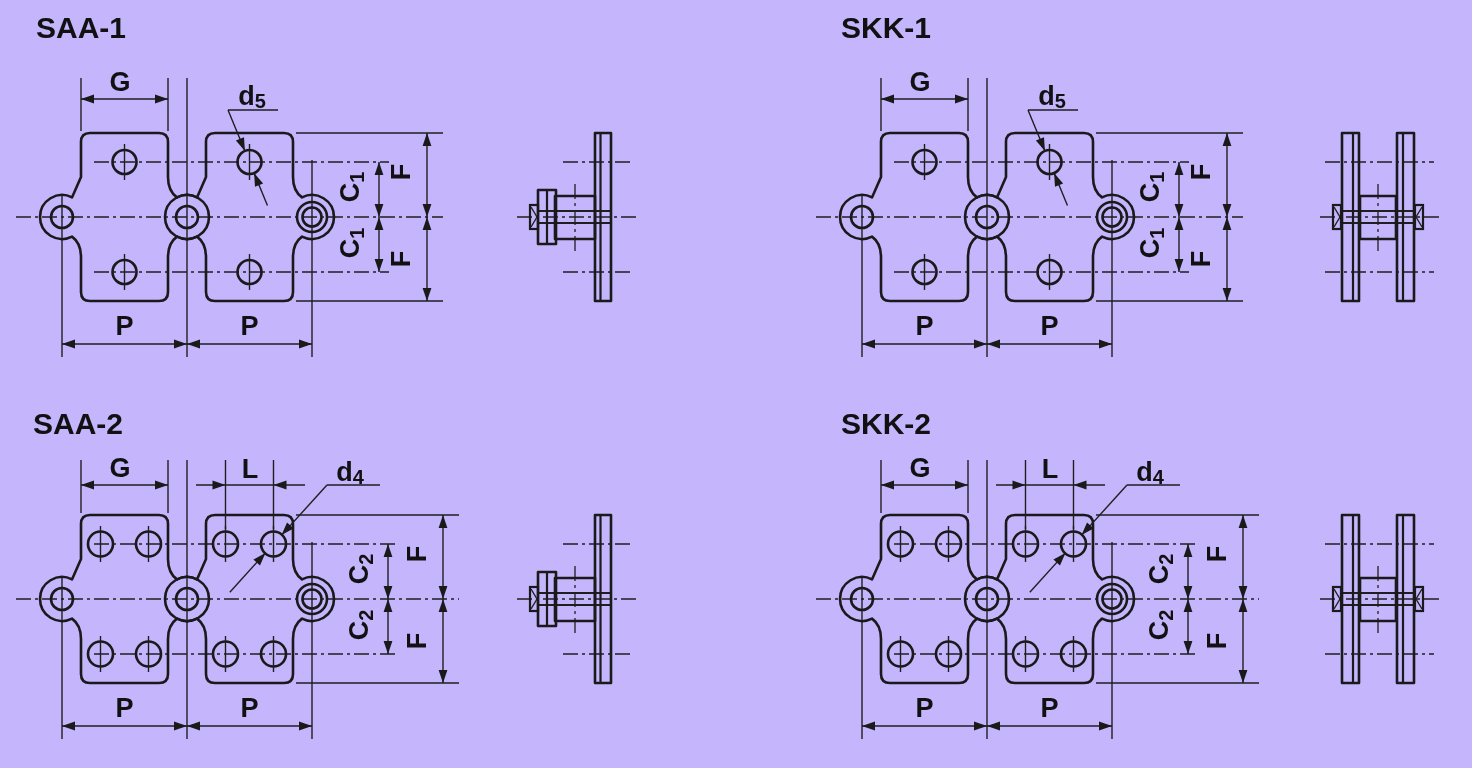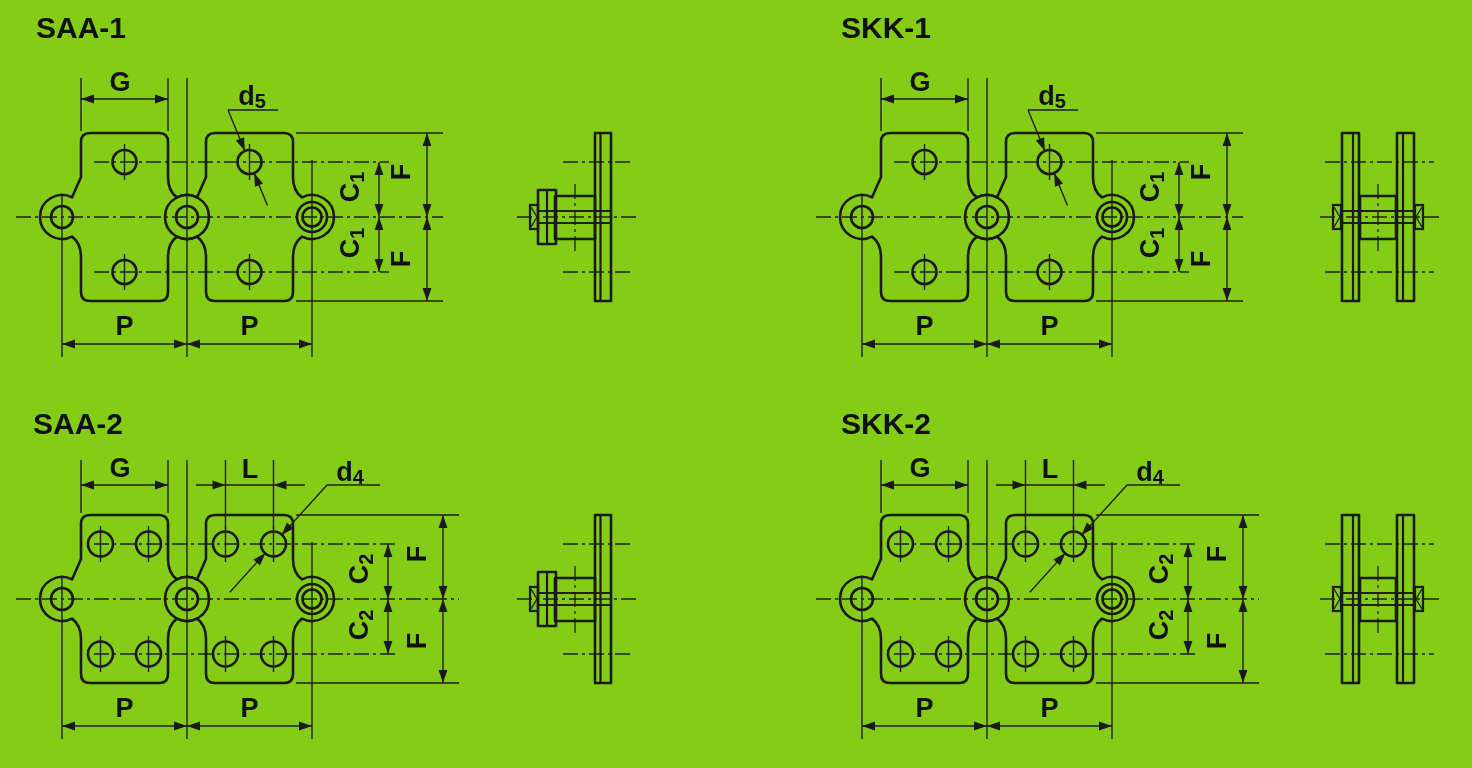--- a/index.html
+++ b/index.html
@@ -1,16 +1,16 @@
 <!DOCTYPE html>
 <html><head>
 <meta charset="utf-8">
 <style>
   html,body{margin:0;padding:0;background:#ffffff;}
-  #canvas{position:relative;width:1472px;height:768px;background:#84cc16;overflow:hidden;}
+  #canvas{position:relative;width:1472px;height:768px;background:#c4b5fd;overflow:hidden;}
   svg{position:absolute;left:0;top:0;}
   .thick{stroke:#1a1a1a;stroke-width:2.6;fill:none;stroke-linejoin:round;stroke-linecap:round;}
   .thick2{stroke:#1a1a1a;stroke-width:2.2;fill:none;}
   .thin{stroke:#1f1f1f;stroke-width:1.4;fill:none;stroke-linecap:butt;}
   .thin2{stroke:#1f1f1f;stroke-width:1.8;fill:none;}
   .dash{stroke:#1f1f1f;stroke-width:1.3;fill:none;stroke-dasharray:15 4 3 4;}
   .fillk{fill:#1a1a1a;stroke:none;}
   .lbl{font-family:"Liberation Sans",sans-serif;font-size:27px;font-weight:600;fill:#111;}
   .sub{font-size:20px;}
   .title{font-family:"Liberation Sans",sans-serif;font-size:30px;font-weight:600;fill:#111;}

